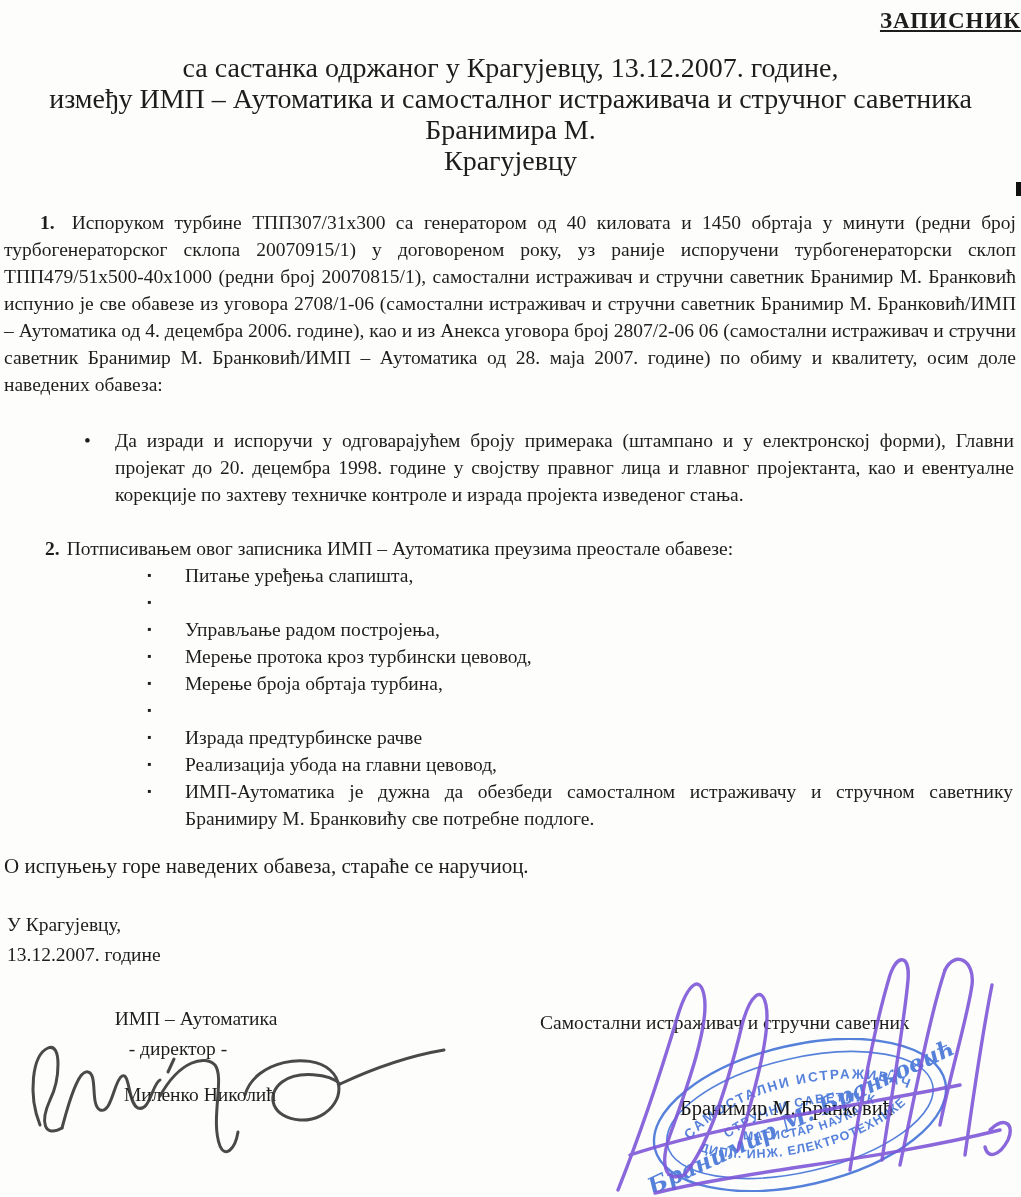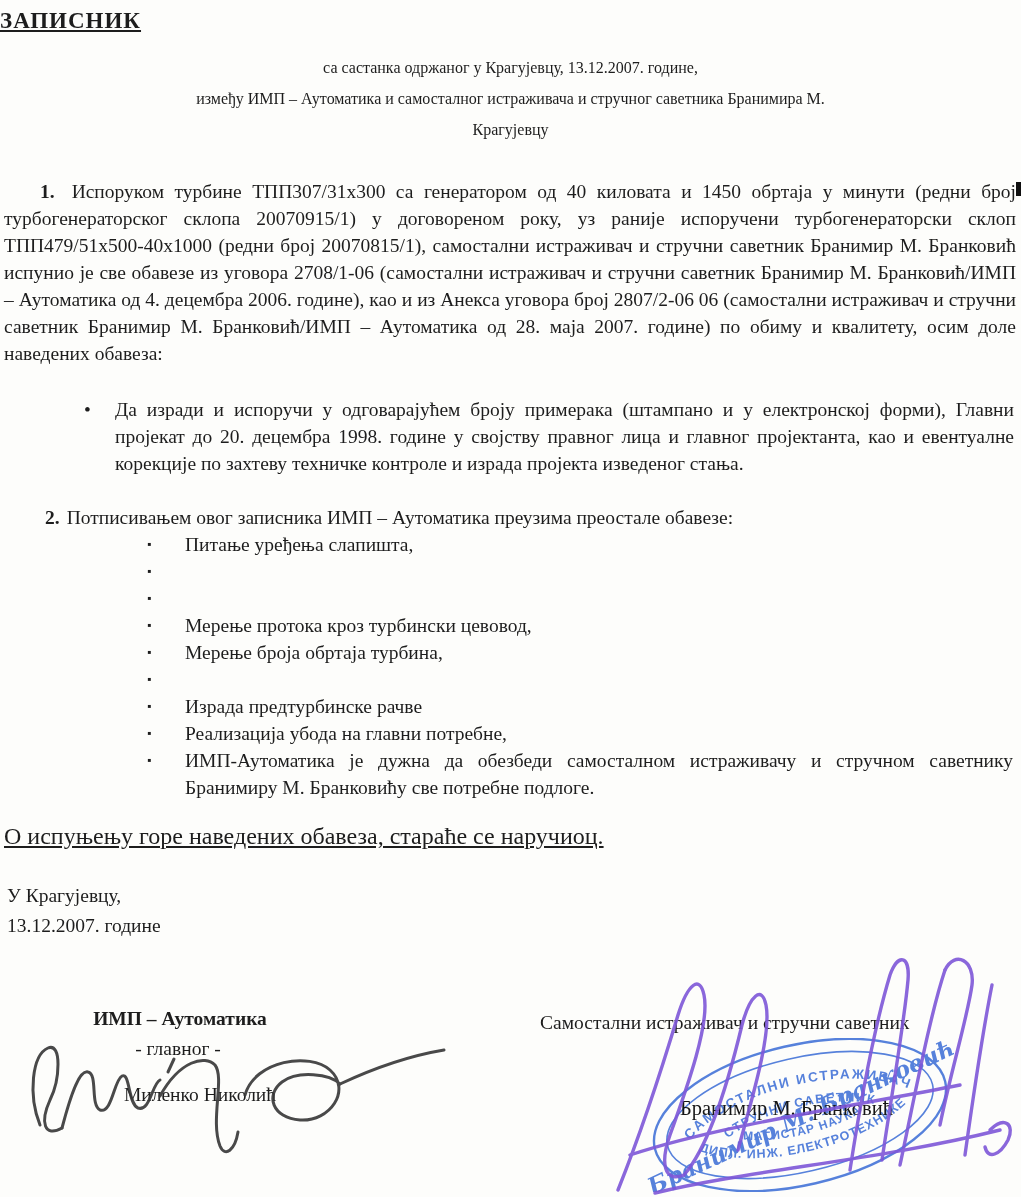--- a/index.html
+++ b/index.html
@@ -3,45 +3,45 @@
 <meta charset="utf-8">
 <style>
   html,body{margin:0;padding:0;background:#9a9a9a;}
   .page{
     position:relative;width:1021px;height:1197px;margin:0 auto;
     background:#fdfdfb;overflow:hidden;
     font-family:"Liberation Serif","DejaVu Serif",serif;
     color:#1d1d1d;
   }
   .title{
-    padding-top:8px;text-align:left;font-size:23px;font-weight:bold;
+    padding-top:8px;text-align:right;font-size:23px;font-weight:bold;
     letter-spacing:1px;
   }
   .title span{text-decoration:underline;}
-  .subtitle{margin-top:18px;text-align:center;font-size:16px;line-height:31px;}
+  .subtitle{margin-top:18px;text-align:center;font-size:28px;line-height:31px;}
   .para1{
     margin:33px 5px 0 4px;font-size:19.5px;line-height:27px;text-align:justify;
   }
   .para1 .num{font-weight:bold;margin-left:36px;margin-right:17px;}
   .bullet1{
     display:flex;margin:29px 7px 0 84px;font-size:19.5px;line-height:27px;
   }
   .bullet1 .dot{width:31px;flex:0 0 31px;}
   .bullet1 .btext{text-align:justify;}
   .para2{margin:27px 6px 0 45px;font-size:19.5px;line-height:27px;}
   .para2 .num{font-weight:bold;margin-right:7px;}
   ul.subs{list-style:none;margin:0;padding:0;font-size:19.5px;line-height:27px;}
   ul.subs li{display:flex;padding-left:147px;}
   ul.subs li .sq{width:38px;flex:0 0 38px;font-size:12px;line-height:27px;}
   ul.subs li.just .stext{text-align:justify;padding-right:8px;}
-  .closing{margin:22px 6px 0 4px;font-size:24px;text-decoration:underline;}
+  .closing{margin:22px 6px 0 4px;font-size:21px;}
   .placedate{margin:31px 6px 0 7px;font-size:19.5px;line-height:30px;}
   .abs{position:absolute;}
   .sigtext{font-size:19.5px;white-space:nowrap;}
-  .l-org{left:80px;top:1008px;width:200px;text-align:center;z-index:2;font-weight:bold;}
+  .l-org{left:96px;top:1008px;width:200px;text-align:center;z-index:2;}
   .l-role{left:78px;top:1038px;width:200px;text-align:center;z-index:2;}
   .l-name{left:85px;top:1084px;width:230px;text-align:center;z-index:2;}
   .r-role{left:540px;top:1012px;z-index:2;}
   .r-name{left:680px;top:1097px;z-index:4;font-size:20.5px;color:#161616;}
   .sig-left{left:10px;top:1000px;z-index:3;}
   .sig-right{left:600px;top:955px;z-index:5;}
   .stamp{left:632px;top:1038px;z-index:3;}
   .mark{position:absolute;right:0;width:5px;background:#101010;}
   .m1{top:182px;height:14px;}
 </style>
@@ -76,55 +76,56 @@
   <ul class="subs">
     <li>
         <span class="sq">▪</span>
         <span class="stext">Питање уређења слапишта,</span>
       </li>
     <li>
         <span class="sq">▪</span>
       </li>
     <li>
         <span class="sq">▪</span>
+        <span class="stext">Управљање радом постројења,</span>
       </li>
     <li>
         <span class="sq">▪</span>
         <span class="stext">Мерење протока кроз турбински цевовод,</span>
       </li>
     <li>
         <span class="sq">▪</span>
         <span class="stext">Мерење броја обртаја турбина,</span>
       </li>
     <li>
         <span class="sq">▪</span>
       </li>
     <li>
         <span class="sq">▪</span>
         <span class="stext">Израда предтурбинске рачве</span>
       </li>
     <li>
         <span class="sq">▪</span>
-        <span class="stext">Реализација убода на главни потребне,</span>
+        <span class="stext">Реализација убода на главни цевовод,</span>
       </li>
     <li class="just">
         <span class="sq">▪</span>
         <span class="stext">ИМП-Аутоматика је дужна да обезбеди самосталном истраживачу и стручном саветнику Бранимиру М. Бранковићу све потребне подлоге.</span>
       </li>
   </ul>
 
   <div class="closing">О испуњењу горе наведених обавеза, стараће се наручиоц.</div>
 
   <div class="placedate">
     <div>У Крагујевцу,</div>
     <div>13.12.2007. године</div>
   </div>
 
   <div class="abs sigtext l-org">ИМП – Аутоматика</div>
-  <div class="abs sigtext l-role">- главног -</div>
+  <div class="abs sigtext l-role">- директор -</div>
   <div class="abs sigtext l-name">Миленко Николић</div>
 
   <svg class="abs sig-left" width="440" height="170" viewBox="0 0 440 170">
     <g fill="none" stroke="#3a3a3a" stroke-width="3" stroke-linecap="round" opacity="0.92">
       <path d="M 30 125 C 18 95 22 55 38 48 C 52 42 50 80 40 100 C 30 122 34 138 52 128"></path>
       <path d="M 52 128 C 62 90 70 70 78 72 C 88 74 80 105 90 110 C 102 114 104 80 112 76 C 120 72 118 104 128 108 C 140 112 142 84 150 80"></path>
       <path d="M 158 72 L 164 59"></path>
       <path d="M 150 96 C 170 60 195 55 205 65 C 215 78 200 120 210 146 C 215 158 225 150 228 132"></path>
       <path d="M 235 95 C 245 60 300 52 320 70 C 342 90 320 122 290 120 C 262 118 255 95 272 82 C 288 70 320 74 330 84"></path>
       <path d="M 330 84 C 360 70 398 56 434 50"></path>

